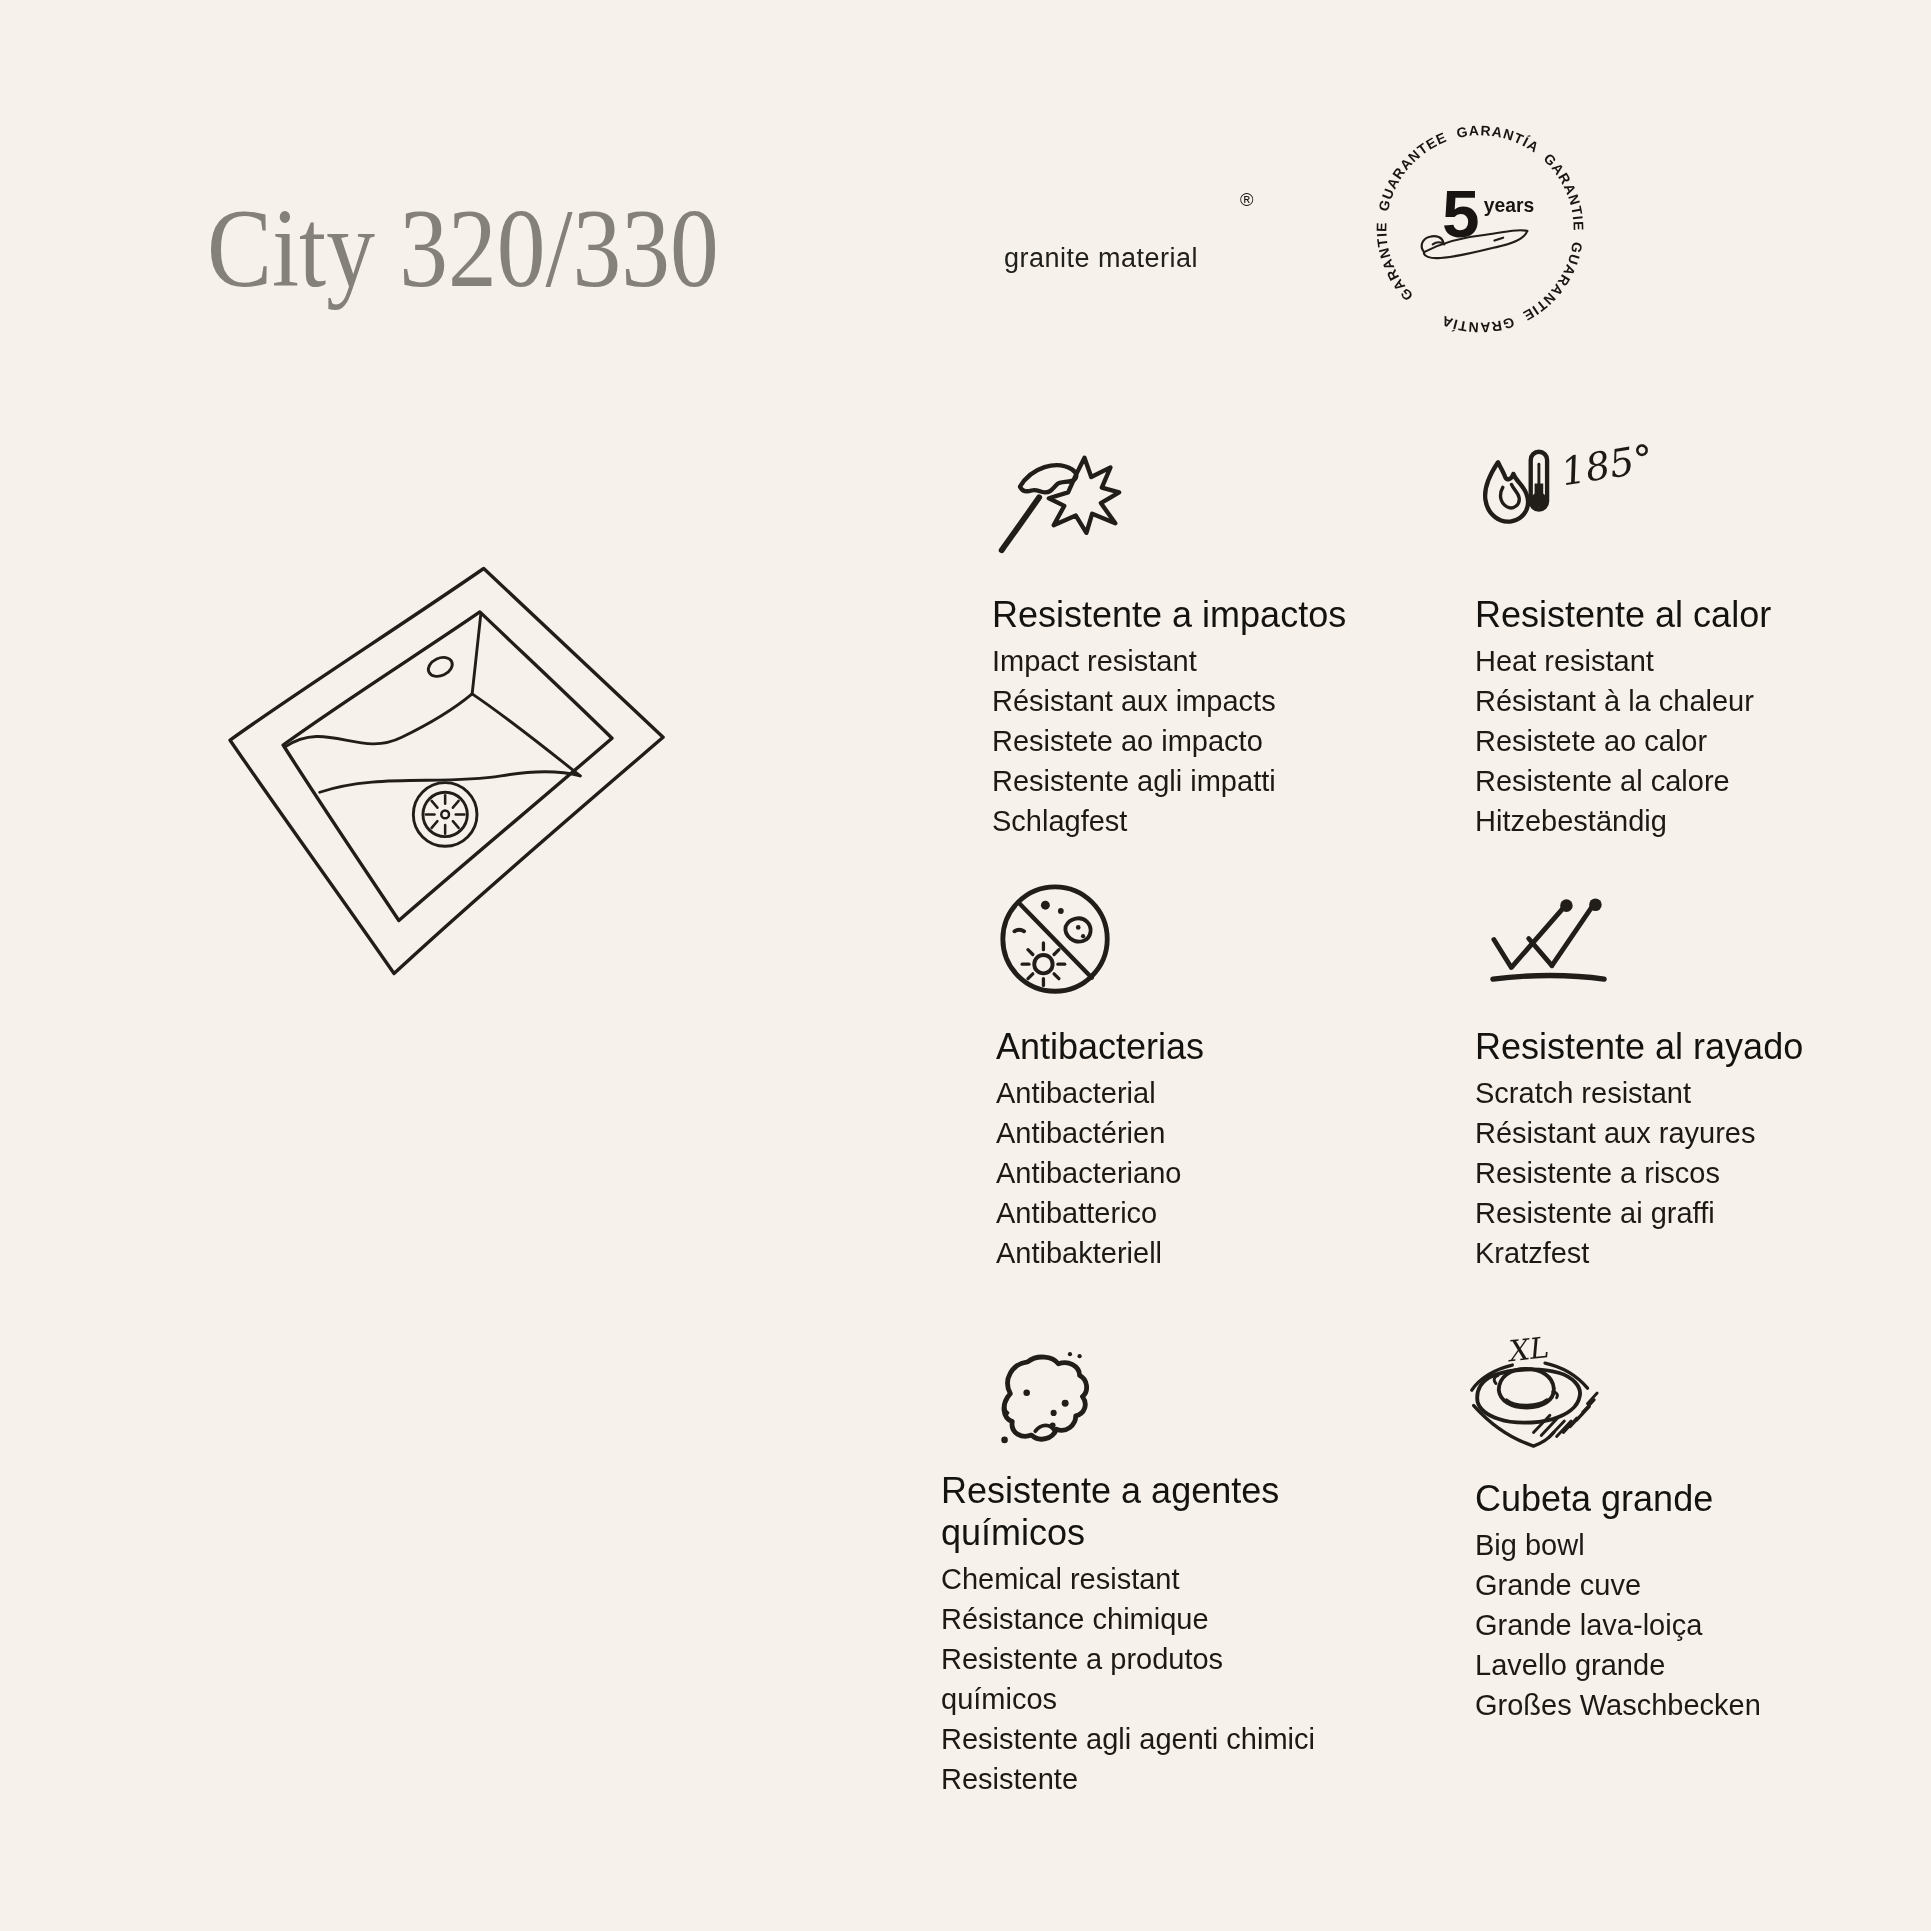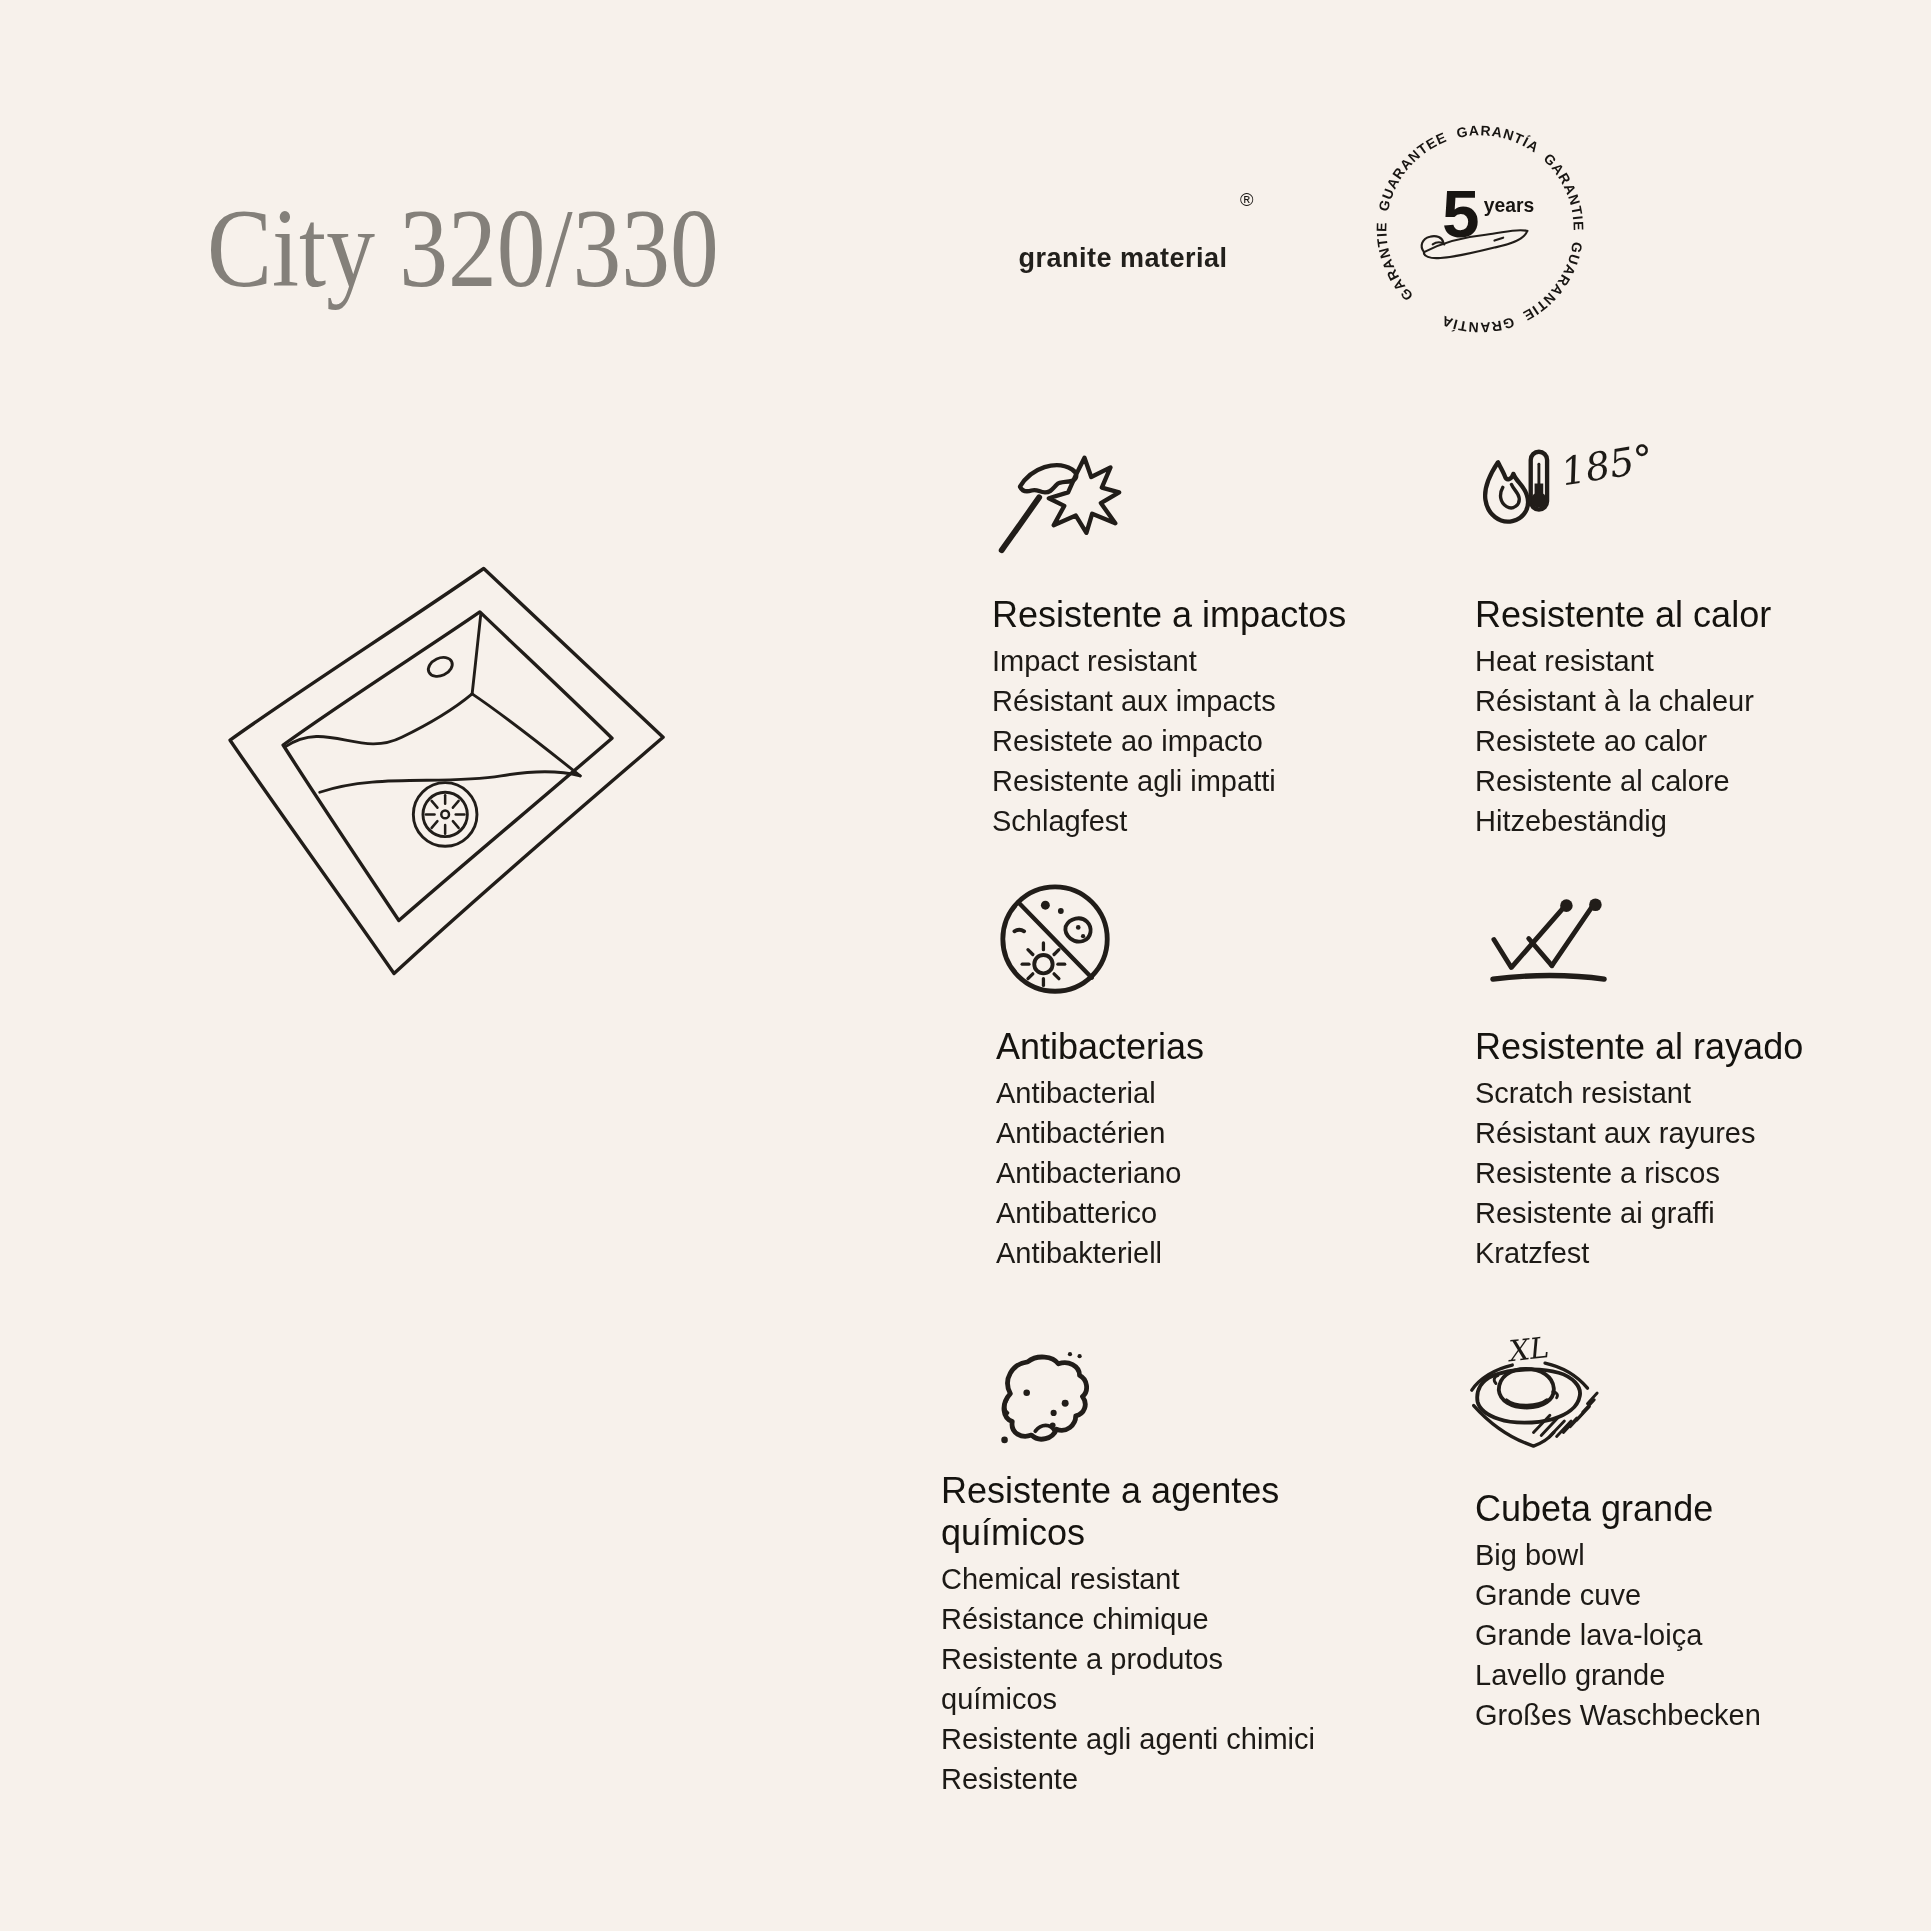--- a/index.html
+++ b/index.html
@@ -10,21 +10,21 @@
   }
   .abs { position:absolute; }
   .page-title {
     font-family:"Liberation Serif", serif;
     font-size:112px; line-height:1; color:#84807a;
     transform:scaleX(.87); transform-origin:left top;
     white-space:nowrap;
   }
   .brand-wordmark { font-size:66px; font-weight:bold; letter-spacing:8.7px; color:#181512; line-height:1; white-space:nowrap; }
   .registered-mark { font-size:18.3px; color:#181512; }
-  .brand-tagline { font-size:27px; color:#22201c; letter-spacing:0.5px; text-align:center;font-weight:bold; }
+  .brand-tagline { font-size:27px; color:#22201c; letter-spacing:0.5px; text-align:left; }
   .feat-text { width:454px; }
   .feat-title { font-size:36px; line-height:42px; color:#15130f; }
   .title-group { margin-bottom:4.8px; }
   .feat-line { font-size:29px; line-height:40px; color:#1d1a16; }
   .ink { stroke:#211d19; fill:none; stroke-linecap:round; stroke-linejoin:round; }
   .ink-fill { fill:#211d19; stroke:none; }
   .ring-text { font-family:"Liberation Sans",sans-serif; font-size:14.5px; font-weight:bold; letter-spacing:1px; fill:#181512; }
   .five-num { font-family:"Liberation Sans",sans-serif; font-size:70px; font-weight:bold; fill:#181512; }
   .years-lbl { font-family:"Liberation Sans",sans-serif; font-size:20px; font-weight:bold; fill:#181512; }
   .hand-note { font-family:"DejaVu Serif",serif; font-style:italic; fill:#1d1a16; }
@@ -221,21 +221,21 @@
         <path d="M 86 111 L 102 94"></path>
           <path d="M 94 110 L 109 94"></path>
         <path d="M 101 106 L 115 91"></path>
           <path d="M 108 100 L 121 86"></path>
         <path d="M 115 93 L 128 79"></path>
           <path d="M 121 85 L 133 72"></path>
         <path d="M 126 76 L 136 65"></path>
       </g>
     </g>
   </svg>
-  <div class="abs feat-text" style="left:1475px; top:1478px;margin-top:10px;">
+  <div class="abs feat-text" style="left:1475px; top:1478px;">
     <div class="title-group">
       <div class="feat-title">Cubeta grande</div>
     </div>
     <div class="feat-line">Big bowl</div>
     <div class="feat-line">Grande cuve</div>
     <div class="feat-line">Grande lava-loiça</div>
     <div class="feat-line">Lavello grande</div>
     <div class="feat-line">Großes Waschbecken</div>
   </div>
 

